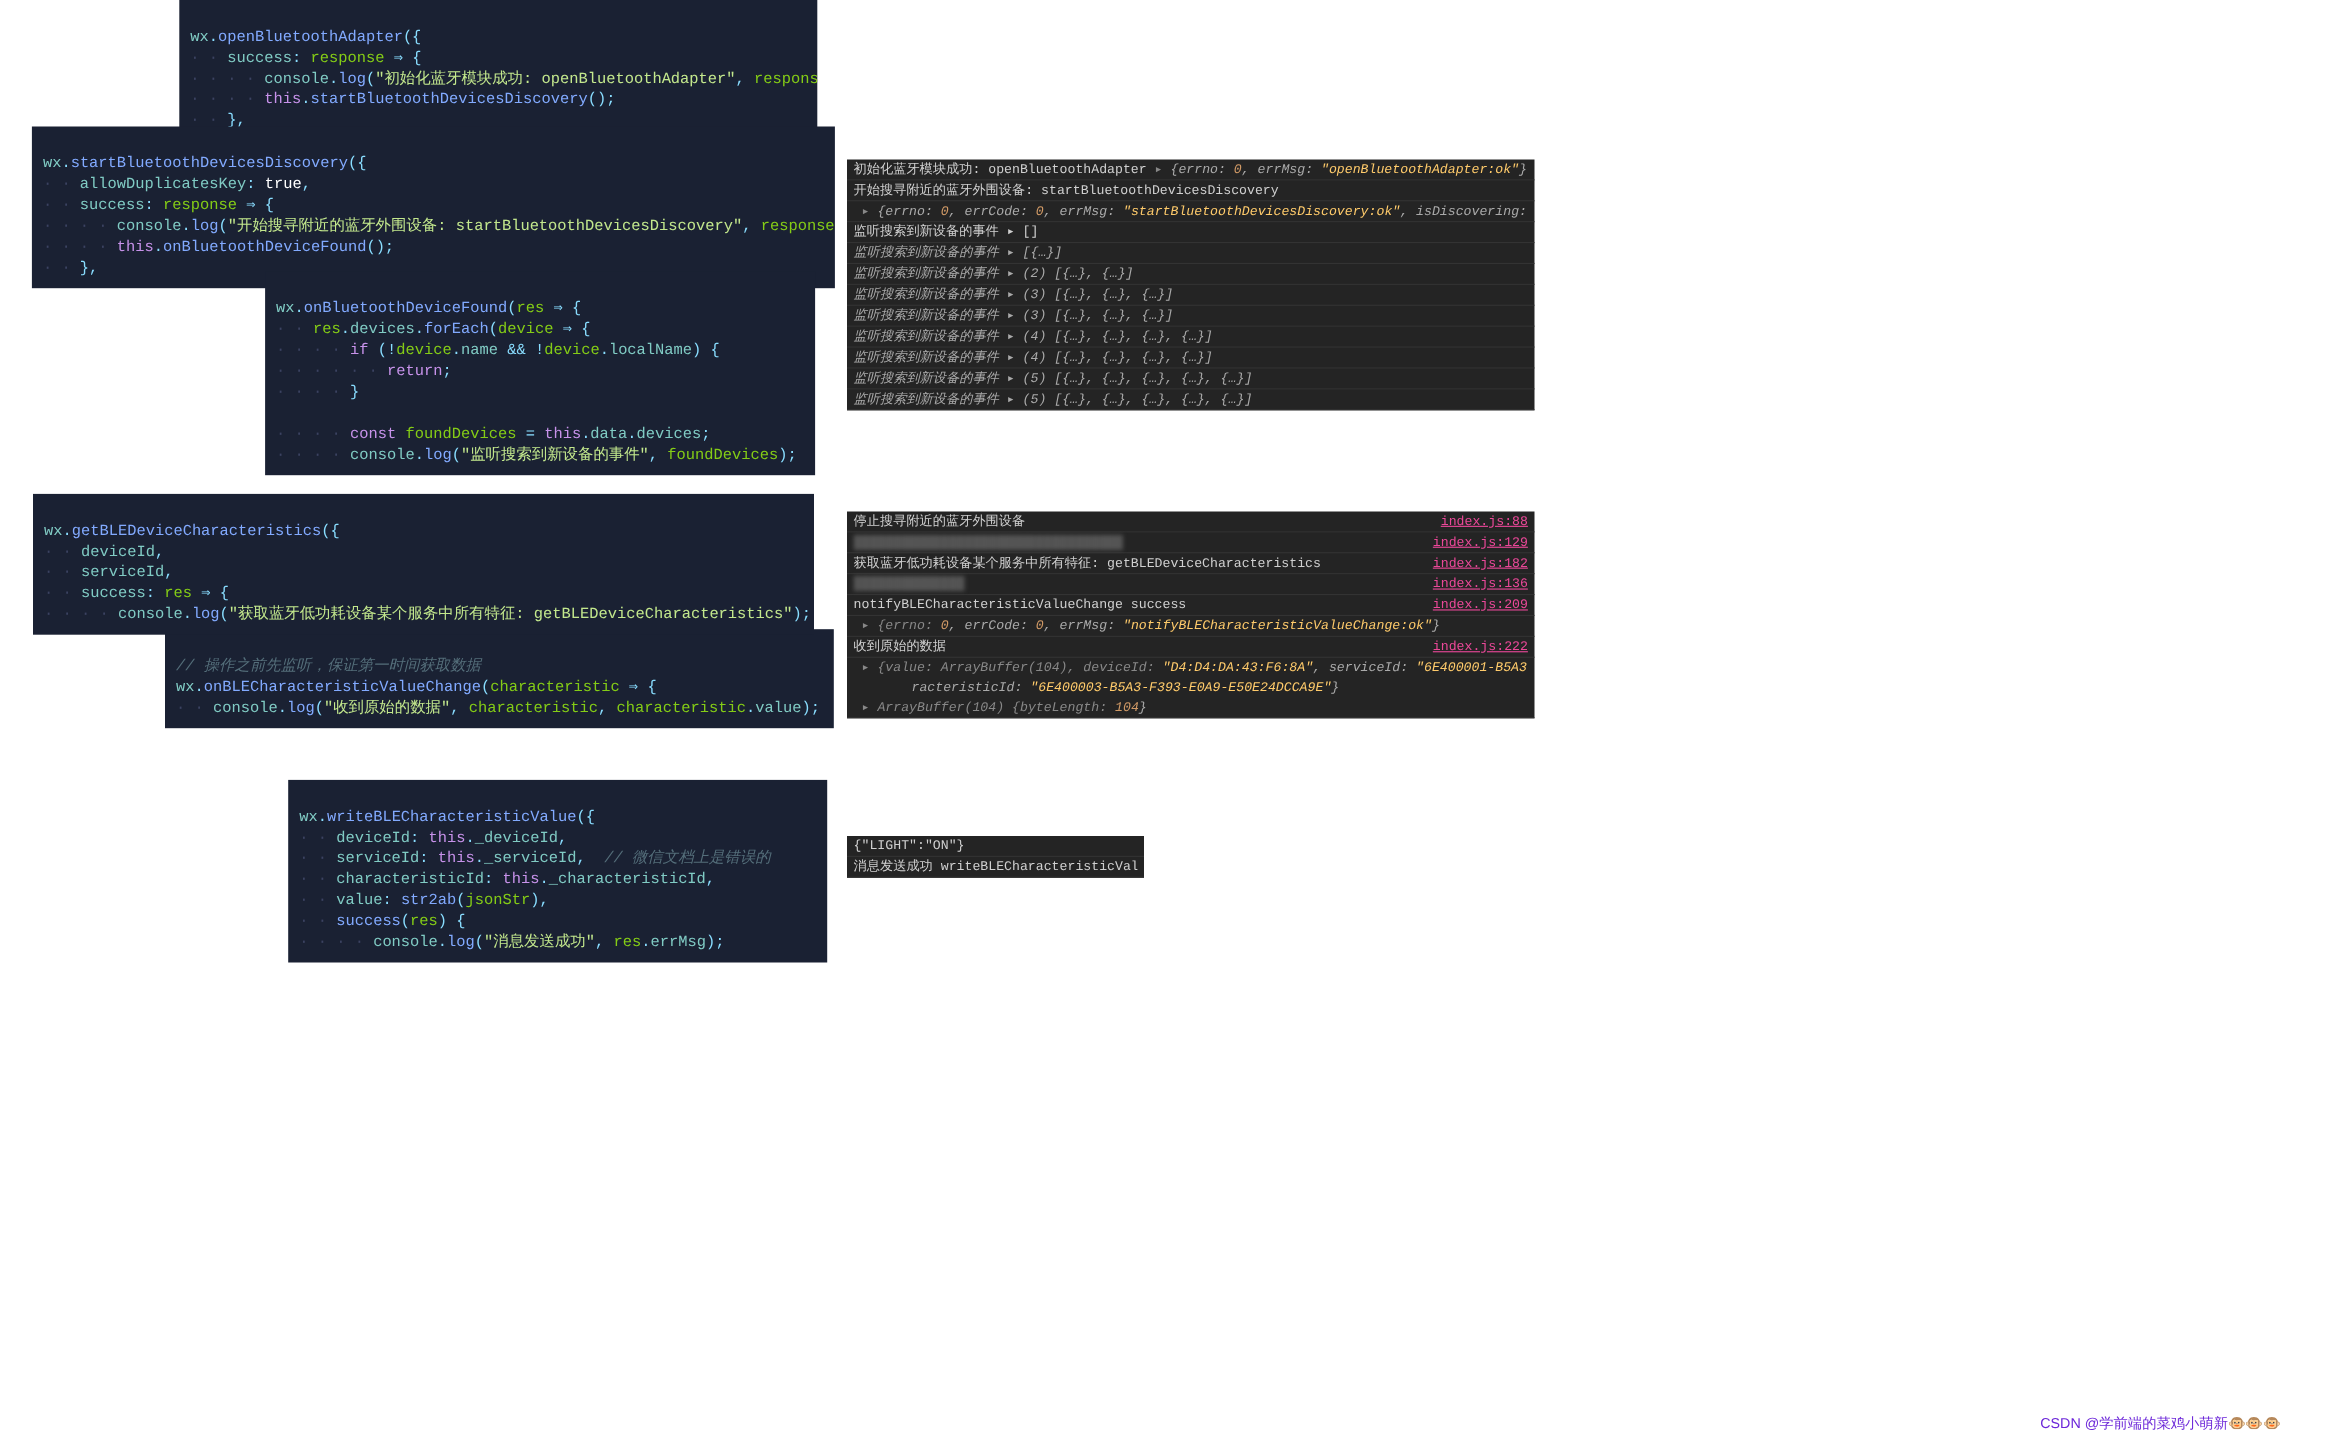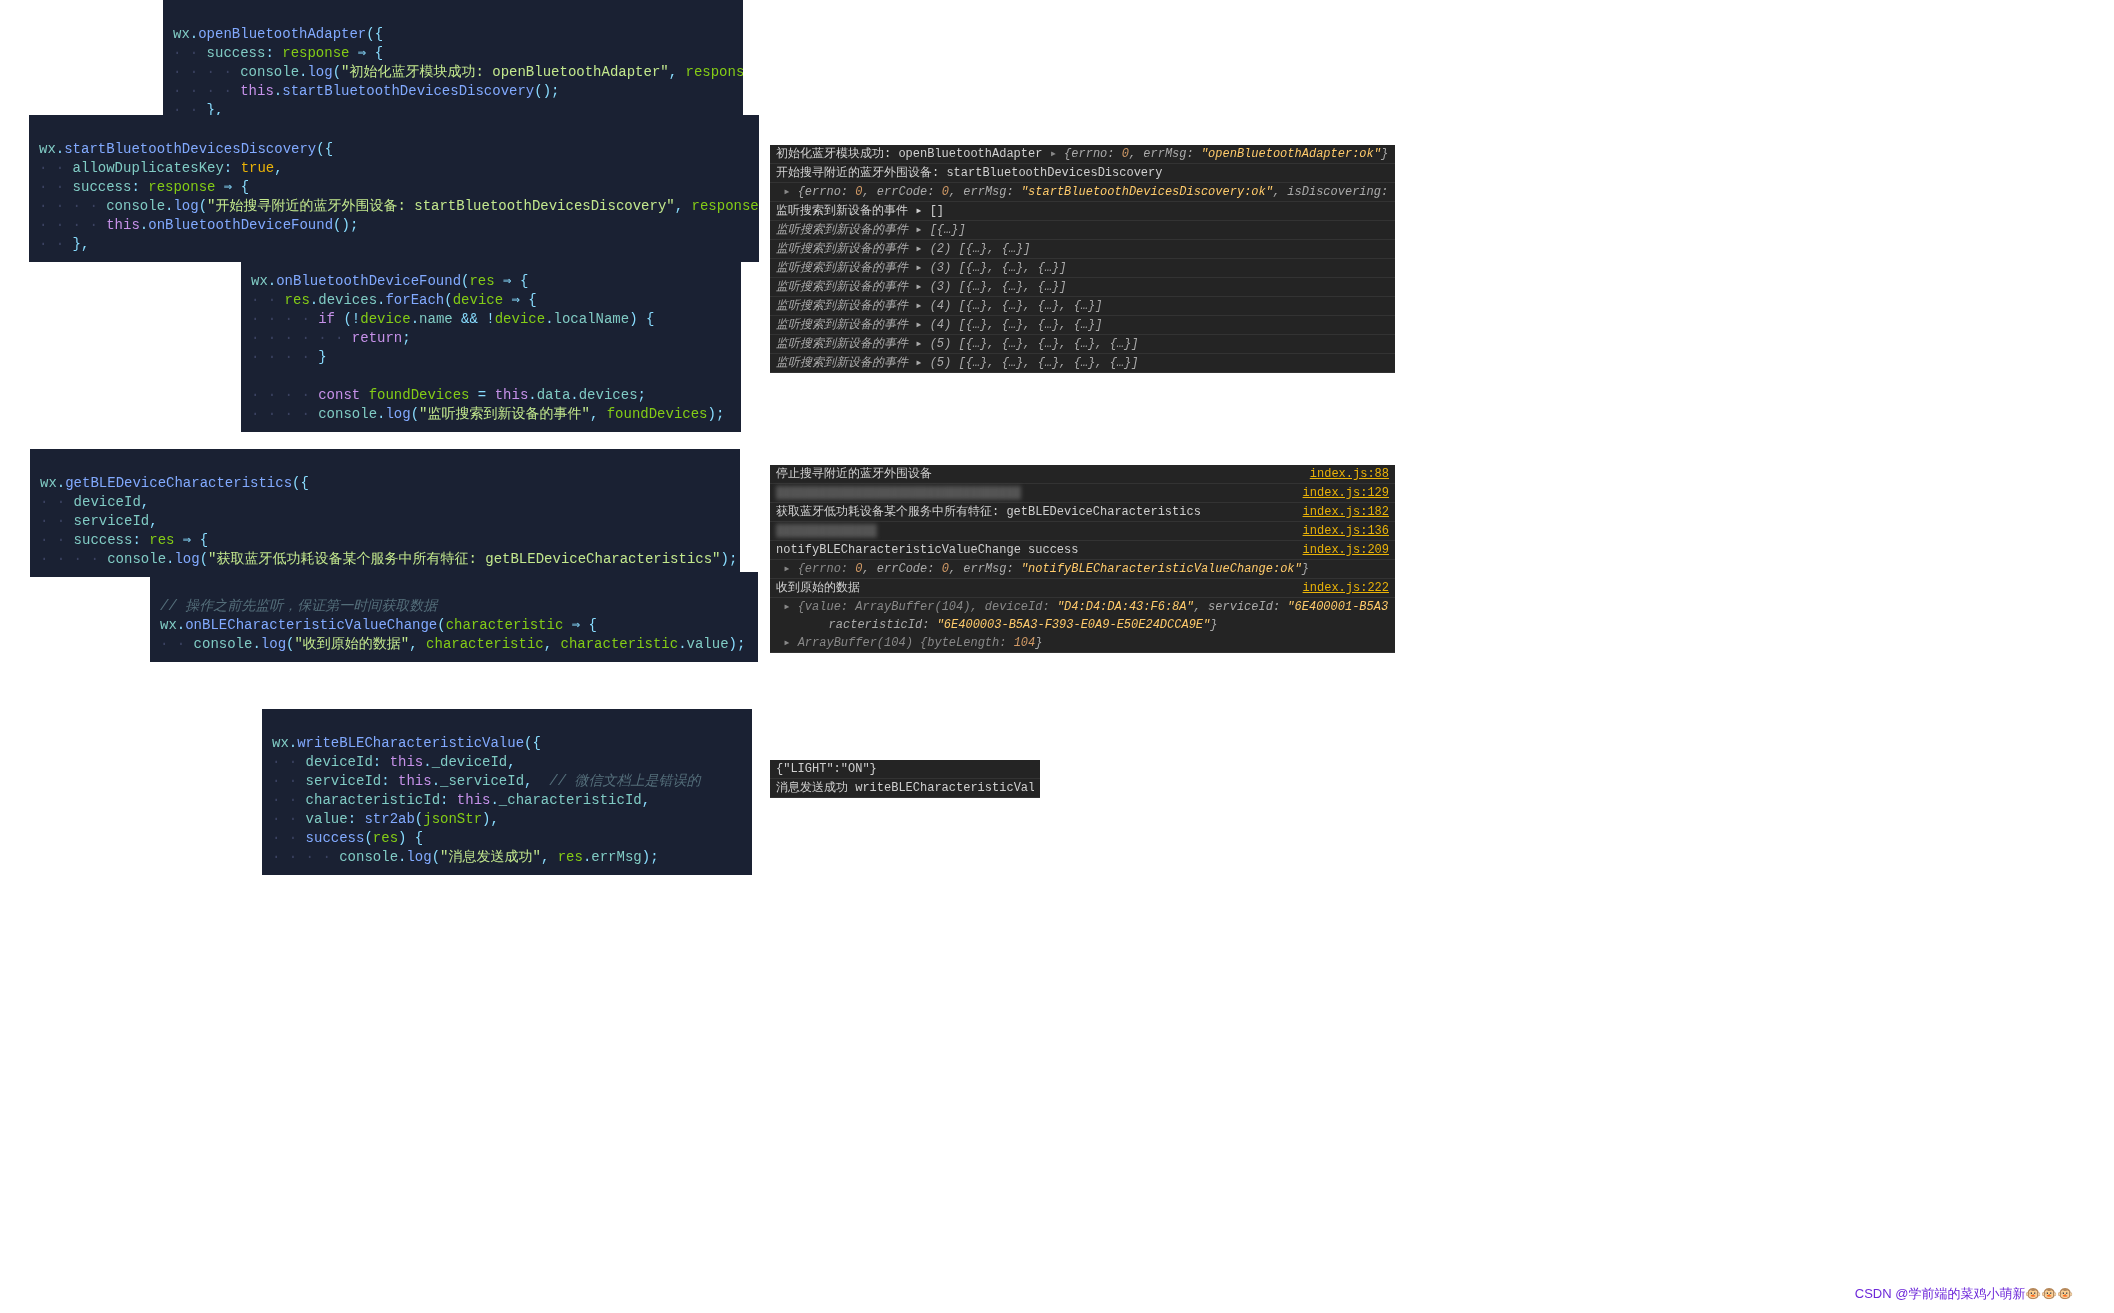--- a/index.html
+++ b/index.html
@@ -1,27 +1,27 @@
 <!DOCTYPE html>
 <html><head>
 <meta charset="utf-8">
 <style>
   html,body{margin:0;padding:0;background:#fff;font-family:Menlo,Consolas,"Courier New",monospace;font-size:14px;}
   .page{position:relative;width:2114px;height:1313px;background:#fff;}
   .code{position:absolute;background:#1a2133;color:#cdd3de;padding:6px 10px 8px 10px;line-height:19px;white-space:pre;overflow:hidden;}
   .console{position:absolute;background:#242424;color:#d0d0d0;font-size:12px;line-height:18px;}
   .console .row{padding:0 6px;border-bottom:1px solid #333;display:flex;}
   .console .row .l{flex:1;white-space:pre;overflow:hidden;}
-  .console .row .src{color:#eab308;text-decoration:underline;margin-left:8px;}
+  .console .row .src{color:#ec4899;text-decoration:underline;margin-left:8px;}
   .arrow{color:#888;}
   .kw{color:#c792ea;}       
   .fn{color:#82aaff;margin-top:33px;}
   .prop{color:#80cbc4;}     
   .str{color:#c3e88d;}      
-  .num{color:#eab308;margin-top:20px;}      
+  .num{color:#ffffff;margin-top:20px;}      
   .pun{color:#89ddff;}      
   .var{color:#84cc16;}      
   .cm{color:#546e7a;font-style:italic;}
   .ind{color:#3b4261;}
   .cy{color:#ffcb6b;}
   .cn{color:#d19a66;}
   .ci{font-style:italic;color:#aaa;}
   .watermark{position:absolute;right:40px;bottom:10px;color:#6d28d9;font-family:sans-serif;font-size:13px;}
   .blur{color:#555;filter:blur(2px);}
 </style>

